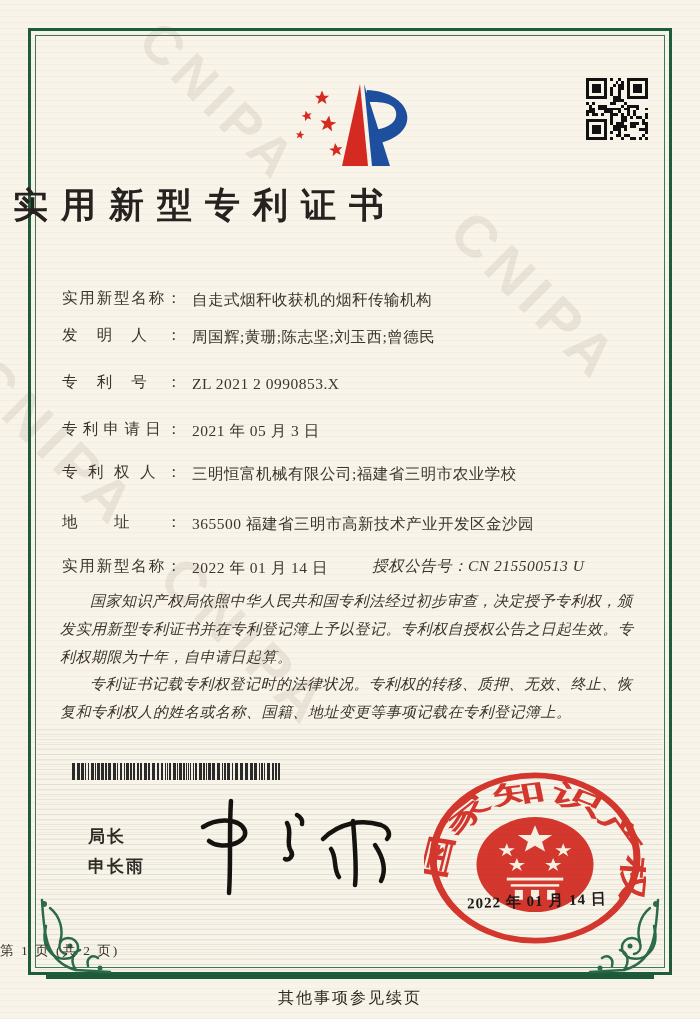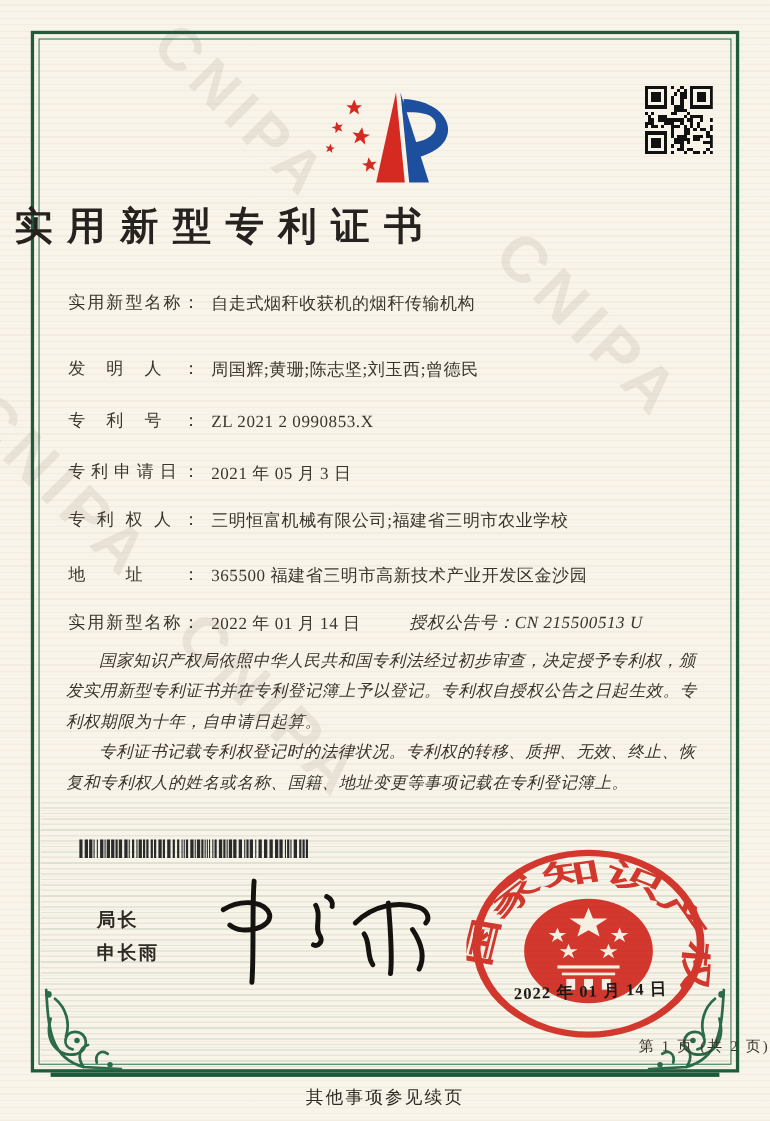--- a/index.html
+++ b/index.html
@@ -30,21 +30,21 @@
   .paras{position:absolute;left:60px;top:588px;width:582px;font-size:15px;line-height:1.85;
     font-style:italic;color:#3a342c;letter-spacing:0.5px;}
   .paras p{margin:0;text-indent:2em;}
   .barcode{position:absolute;left:72px;top:763px;width:212px;height:17px;}
   .director{position:absolute;left:76px;top:822px;font-size:17px;font-weight:bold;
     color:#2e2a25;line-height:1.75;font-family:"Liberation Sans",sans-serif;letter-spacing:2px;margin-left:12px;}
   .signature{position:absolute;left:185px;top:793px;width:215px;height:105px;}
   .seal{position:absolute;left:424px;top:768px;width:222px;height:180px;}
   .seal-date{position:absolute;left:432px;top:892px;width:210px;text-align:center;
     font-size:15px;font-weight:bold;color:#1c1a18;transform:rotate(-2deg);letter-spacing:1px;}
-  .pageno{position:absolute;left:0;top:942px;width:100%;text-align:right;font-size:13.5px;
+  .pageno{position:absolute;left:0;top:942px;width:100%;text-align:left;font-size:13.5px;
     letter-spacing:2px;color:#3a352e;}
   .footer-note{position:absolute;left:0;top:988px;width:100%;text-align:center;font-size:16px;
     letter-spacing:2px;color:#2e2a25;}
   .flourish{position:absolute;width:78px;height:82px;}
 </style>
 </head>
 <body>
 
 <div id="page">
 
@@ -233,21 +233,21 @@
       <path d="M84,4 L92,86 L66,86 Z"></path>
     </g>
     <g fill="#1d4f9e">
       <path d="M88,4 L114,86 L96,86 Z"></path>
       <path d="M91,10 C132,12 144,44 117,58 C108,63 100,64 95,64 L93,50 C108,50 122,44 120,32 C118,22 104,22 90,22 Z"></path>
     </g>
   </svg>
 
   <div class="title">实用新型专利证书</div>
 
-  <div class="row" style="top:265px;">
+  <div class="row" style="top:288px;">
     <span class="row-label">实用新型名称：</span><span class="row-value">自走式烟秆收获机的烟秆传输机构</span>
   </div>
   <div class="row" style="top:325px;">
     <span class="row-label">发明人：</span><span class="row-value">周国辉;黄珊;陈志坚;刘玉西;曾德民</span>
   </div>
   <div class="row" style="top:372px;">
     <span class="row-label">专利号：</span><span class="row-value">ZL 2021 2 0990853.X</span>
   </div>
   <div class="row" style="top:419px;">
     <span class="row-label">专利申请日：</span><span class="row-value">2021 年 05 月 3 日</span>

